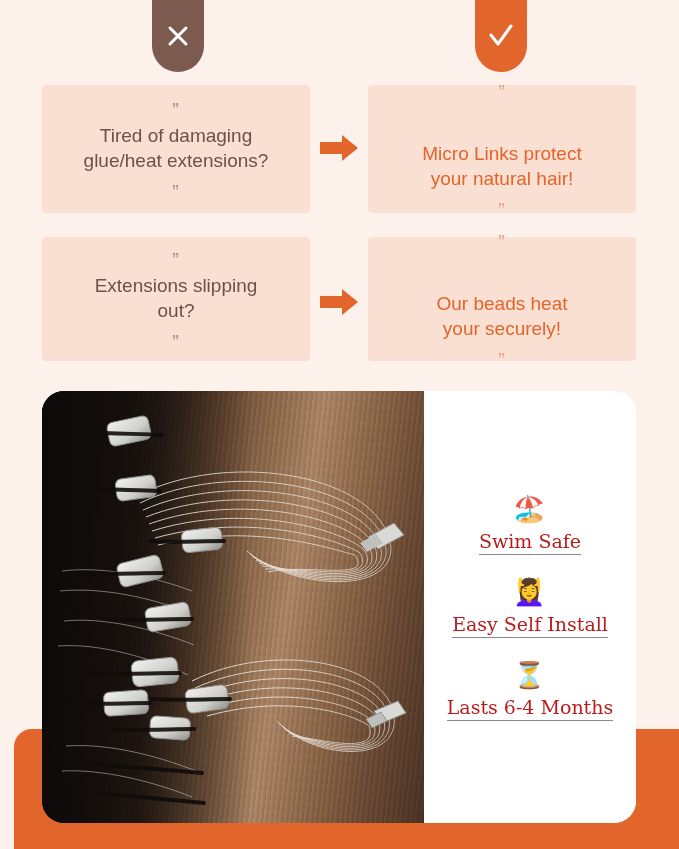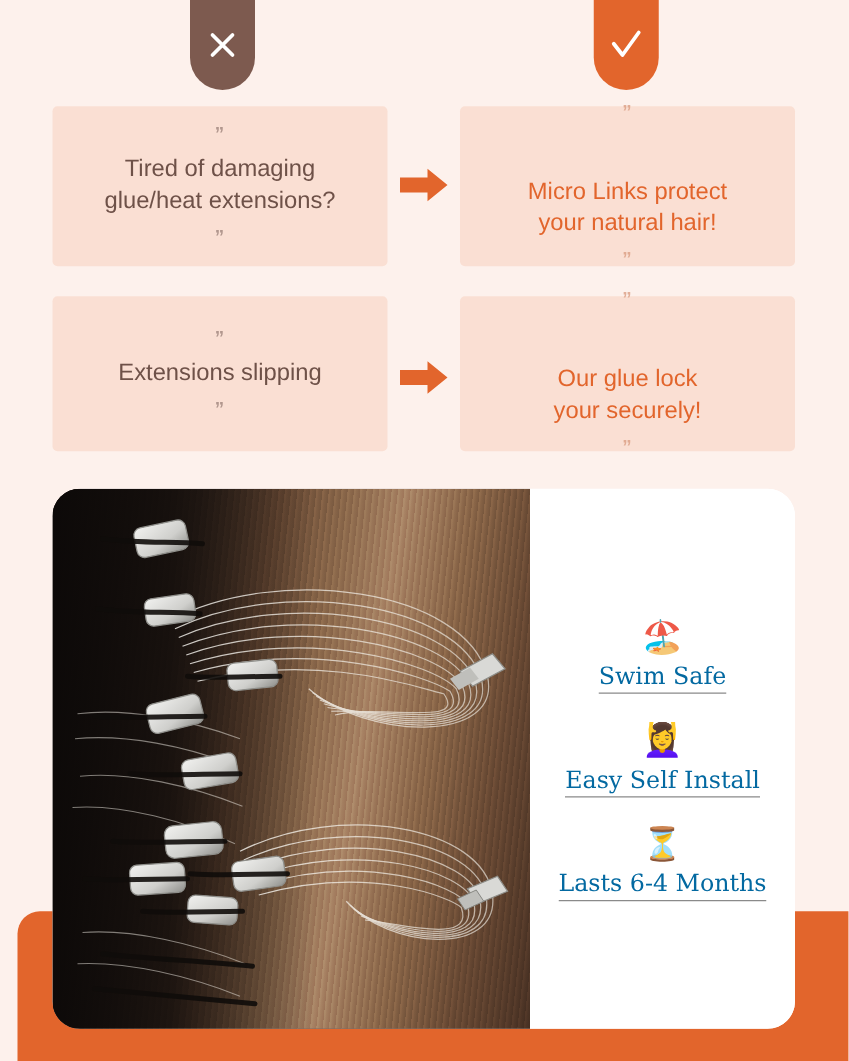--- a/index.html
+++ b/index.html
@@ -170,21 +170,21 @@
     align-items: center;
     gap: 6px;
   }
   .feature .f-icon {
     font-size: 26px;
     line-height: 30px;
   }
   .feature .f-label {
     font-family: "DejaVu Serif", serif;
     font-size: 19px;
-    color: #0369a1;
+    color: #b91c1c;
     border-bottom: 1px solid #8a8a8a;
     padding-bottom: 2px;
     white-space: nowrap;
   }
 </style>
 </head>
 <body>
 
 <div class="page">
 
@@ -220,34 +220,35 @@
       <div>Micro Links protect</div>
       <div>your natural hair!</div>
     </div>
     <div class="quote bottom">”</div>
   </div>
 
   <div class="card problem" id="card-problem-2">
     <div class="quote top">”</div>
     <div class="text">
       <div>Extensions slipping</div>
+      <div>out?</div>
     </div>
     <div class="quote bottom">”</div>
   </div>
 
   <div class="arrow" id="arrow-2">
     <svg width="42" height="30" viewBox="0 0 42 30">
       <path d="M2 9 H24 V2 L40 15 L24 28 V21 H2 Z" fill="#e2652c"></path>
     </svg>
   </div>
 
   <div class="card solution" id="card-solution-2">
     <div class="quote top">”</div>
     <div class="text">
-      <div>Our glue lock</div>
+      <div>Our beads heat</div>
       <div>your securely!</div>
     </div>
     <div class="quote bottom">”</div>
   </div>
 
   <div class="orange-block"></div>
 
   <div class="product-panel">
 
     <div class="photo">

